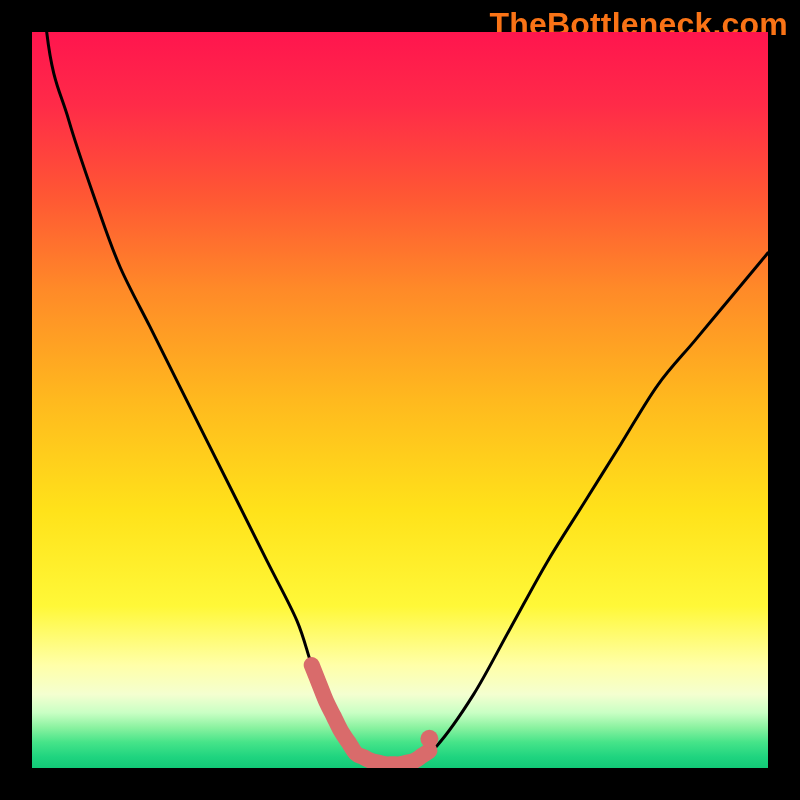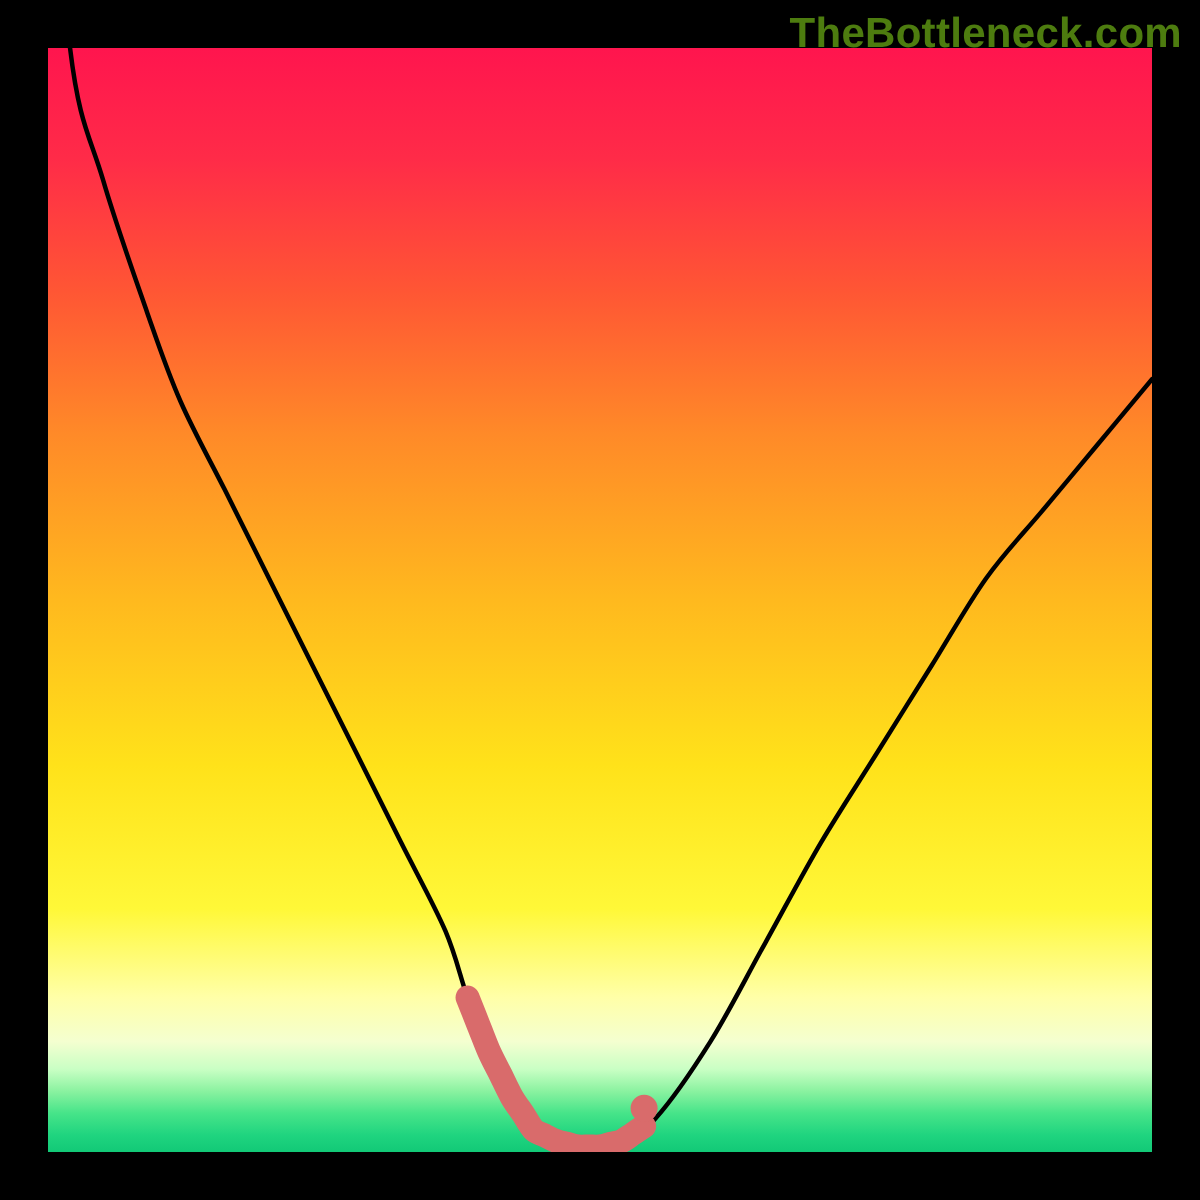--- a/index.html
+++ b/index.html
@@ -28,23 +28,23 @@
   }
   .gradient {
     position: absolute;
     inset: 0;
   }
   .watermark {
     position: absolute;
     top: 6px;
     right: 12px;
     font-family: Arial, Helvetica, sans-serif;
-    font-size: 28px;
+    font-size: 32px;
     font-weight: 600;
-    color: #4d7c0f;
+    color: #f97316;
     letter-spacing: 0.2px;
   }
   svg.overlay {
     position: absolute;
     inset: 0;
   }
 </style>
 </head>
 <body>
 

